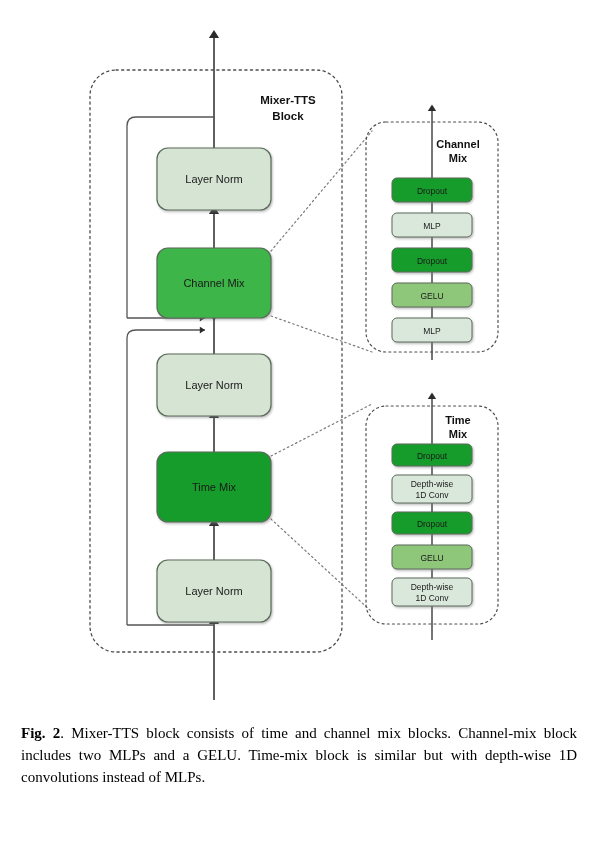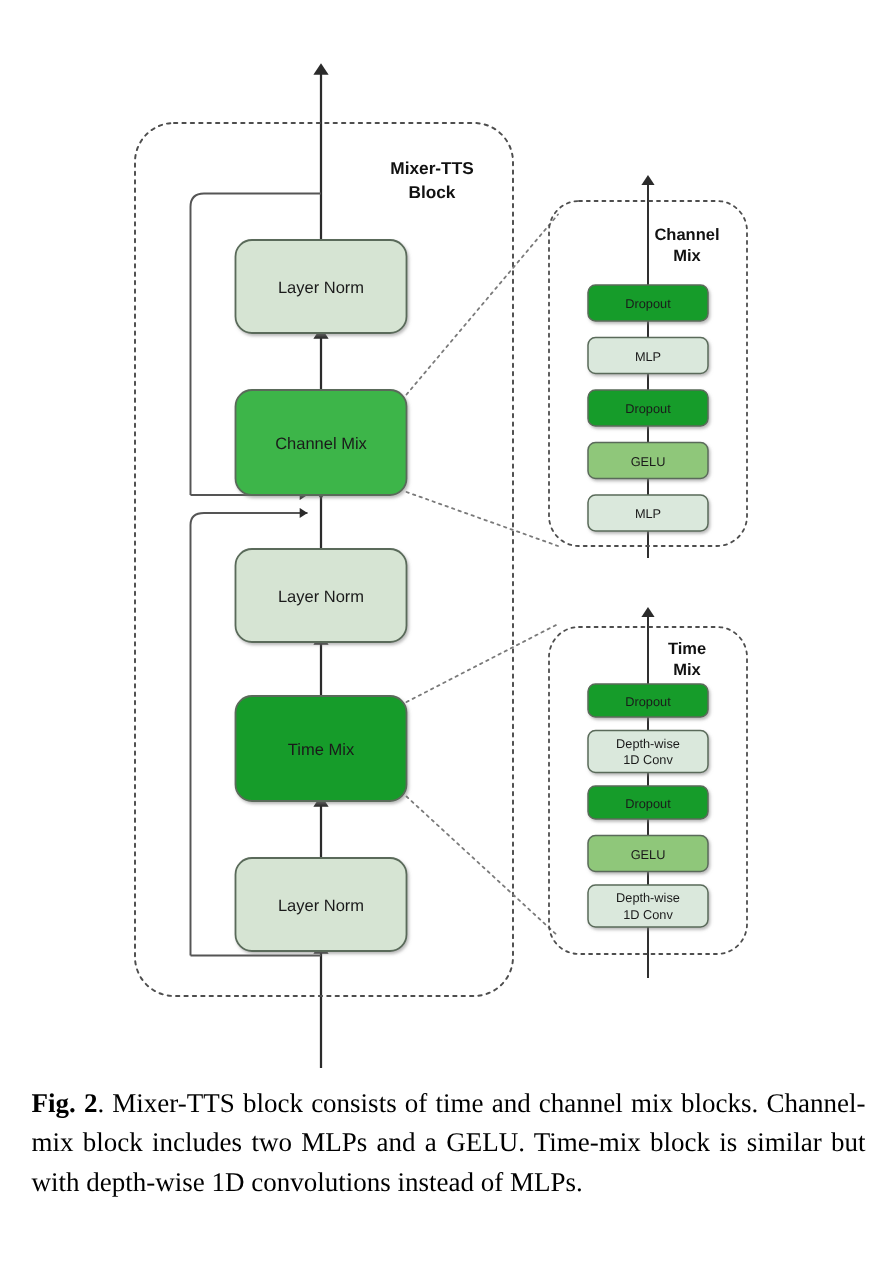--- a/index.html
+++ b/index.html
@@ -11,21 +11,21 @@
     width: 596px;
     height: 848px;
     position: relative;
     font-family: "Liberation Sans", sans-serif;
     overflow: hidden;
   }
 
   #figure {
     position: absolute;
     left: 0;
-    top: 12px;
+    top: 0;
     width: 523px;
     height: 712px;
   }
 
   #figure svg {
     display: block;
   }
 
   
   .blk-label {
@@ -51,21 +51,21 @@
     fill: #111111;
   }
 
   
   #caption {
     position: absolute;
     left: 21px;
     top: 722px;
     width: 556px;
     font-family: "Liberation Serif", serif;
-    font-size: 18px;
+    font-size: 15px;
     line-height: 1.47;
     color: #000000;
     text-align: justify;
     text-justify: inter-word;
   }
   #caption .fignum {
     font-weight: bold;
   }
 </style>
 </head>

